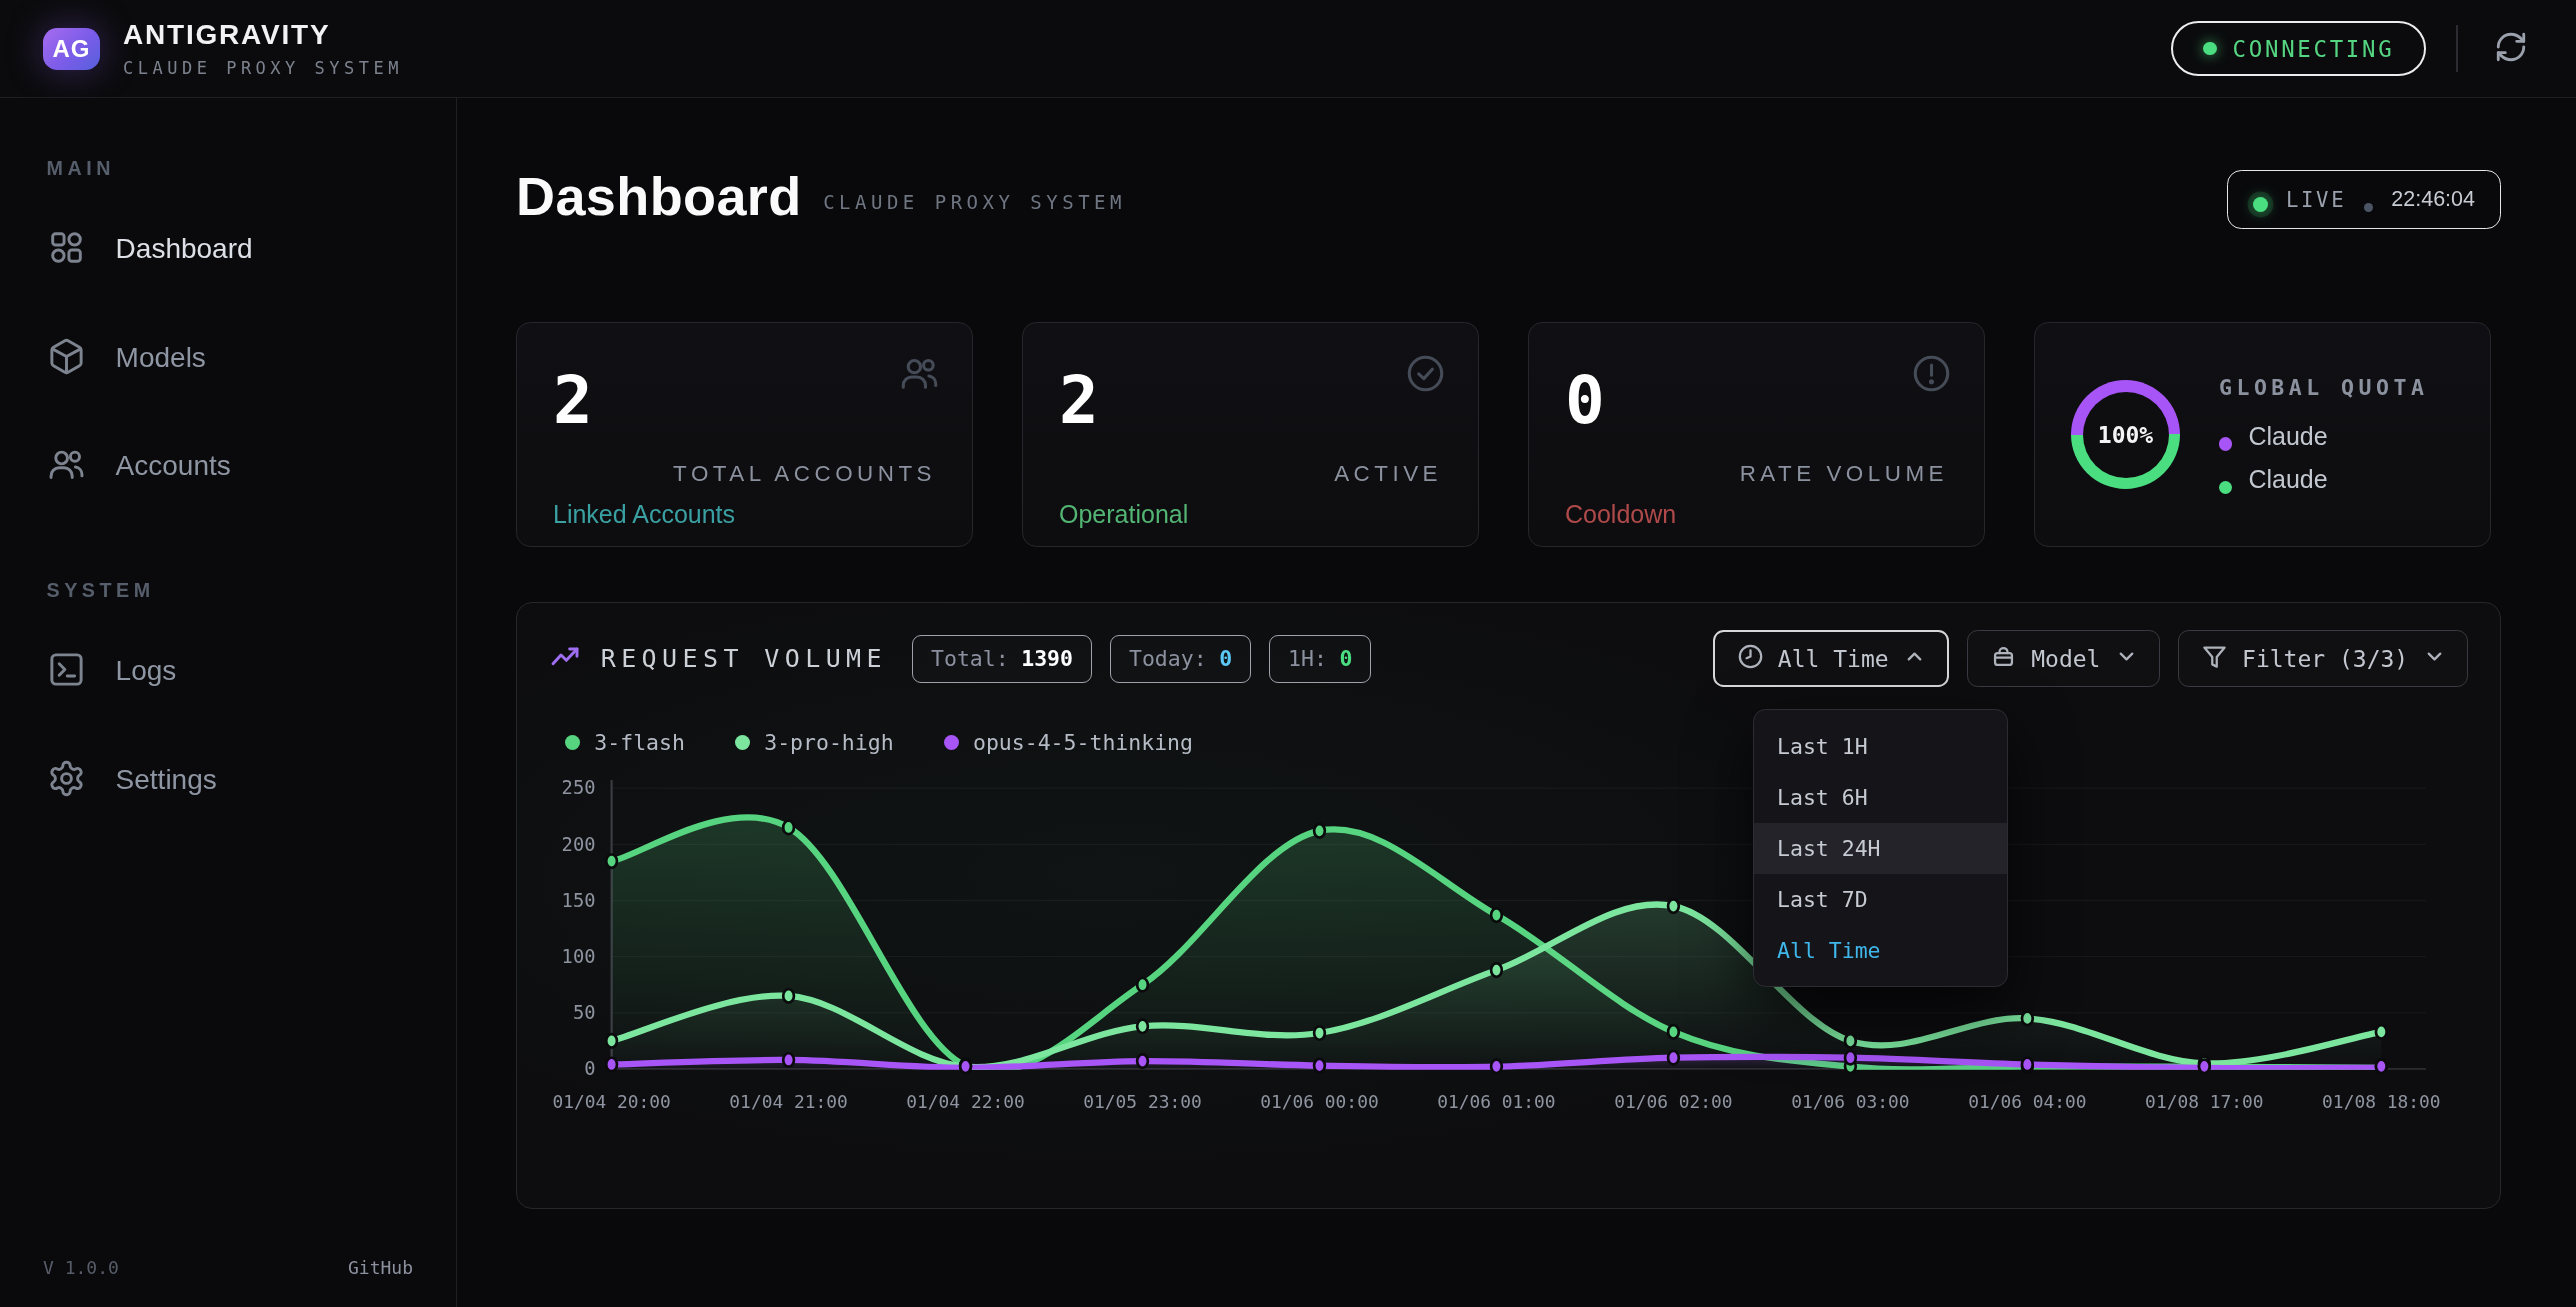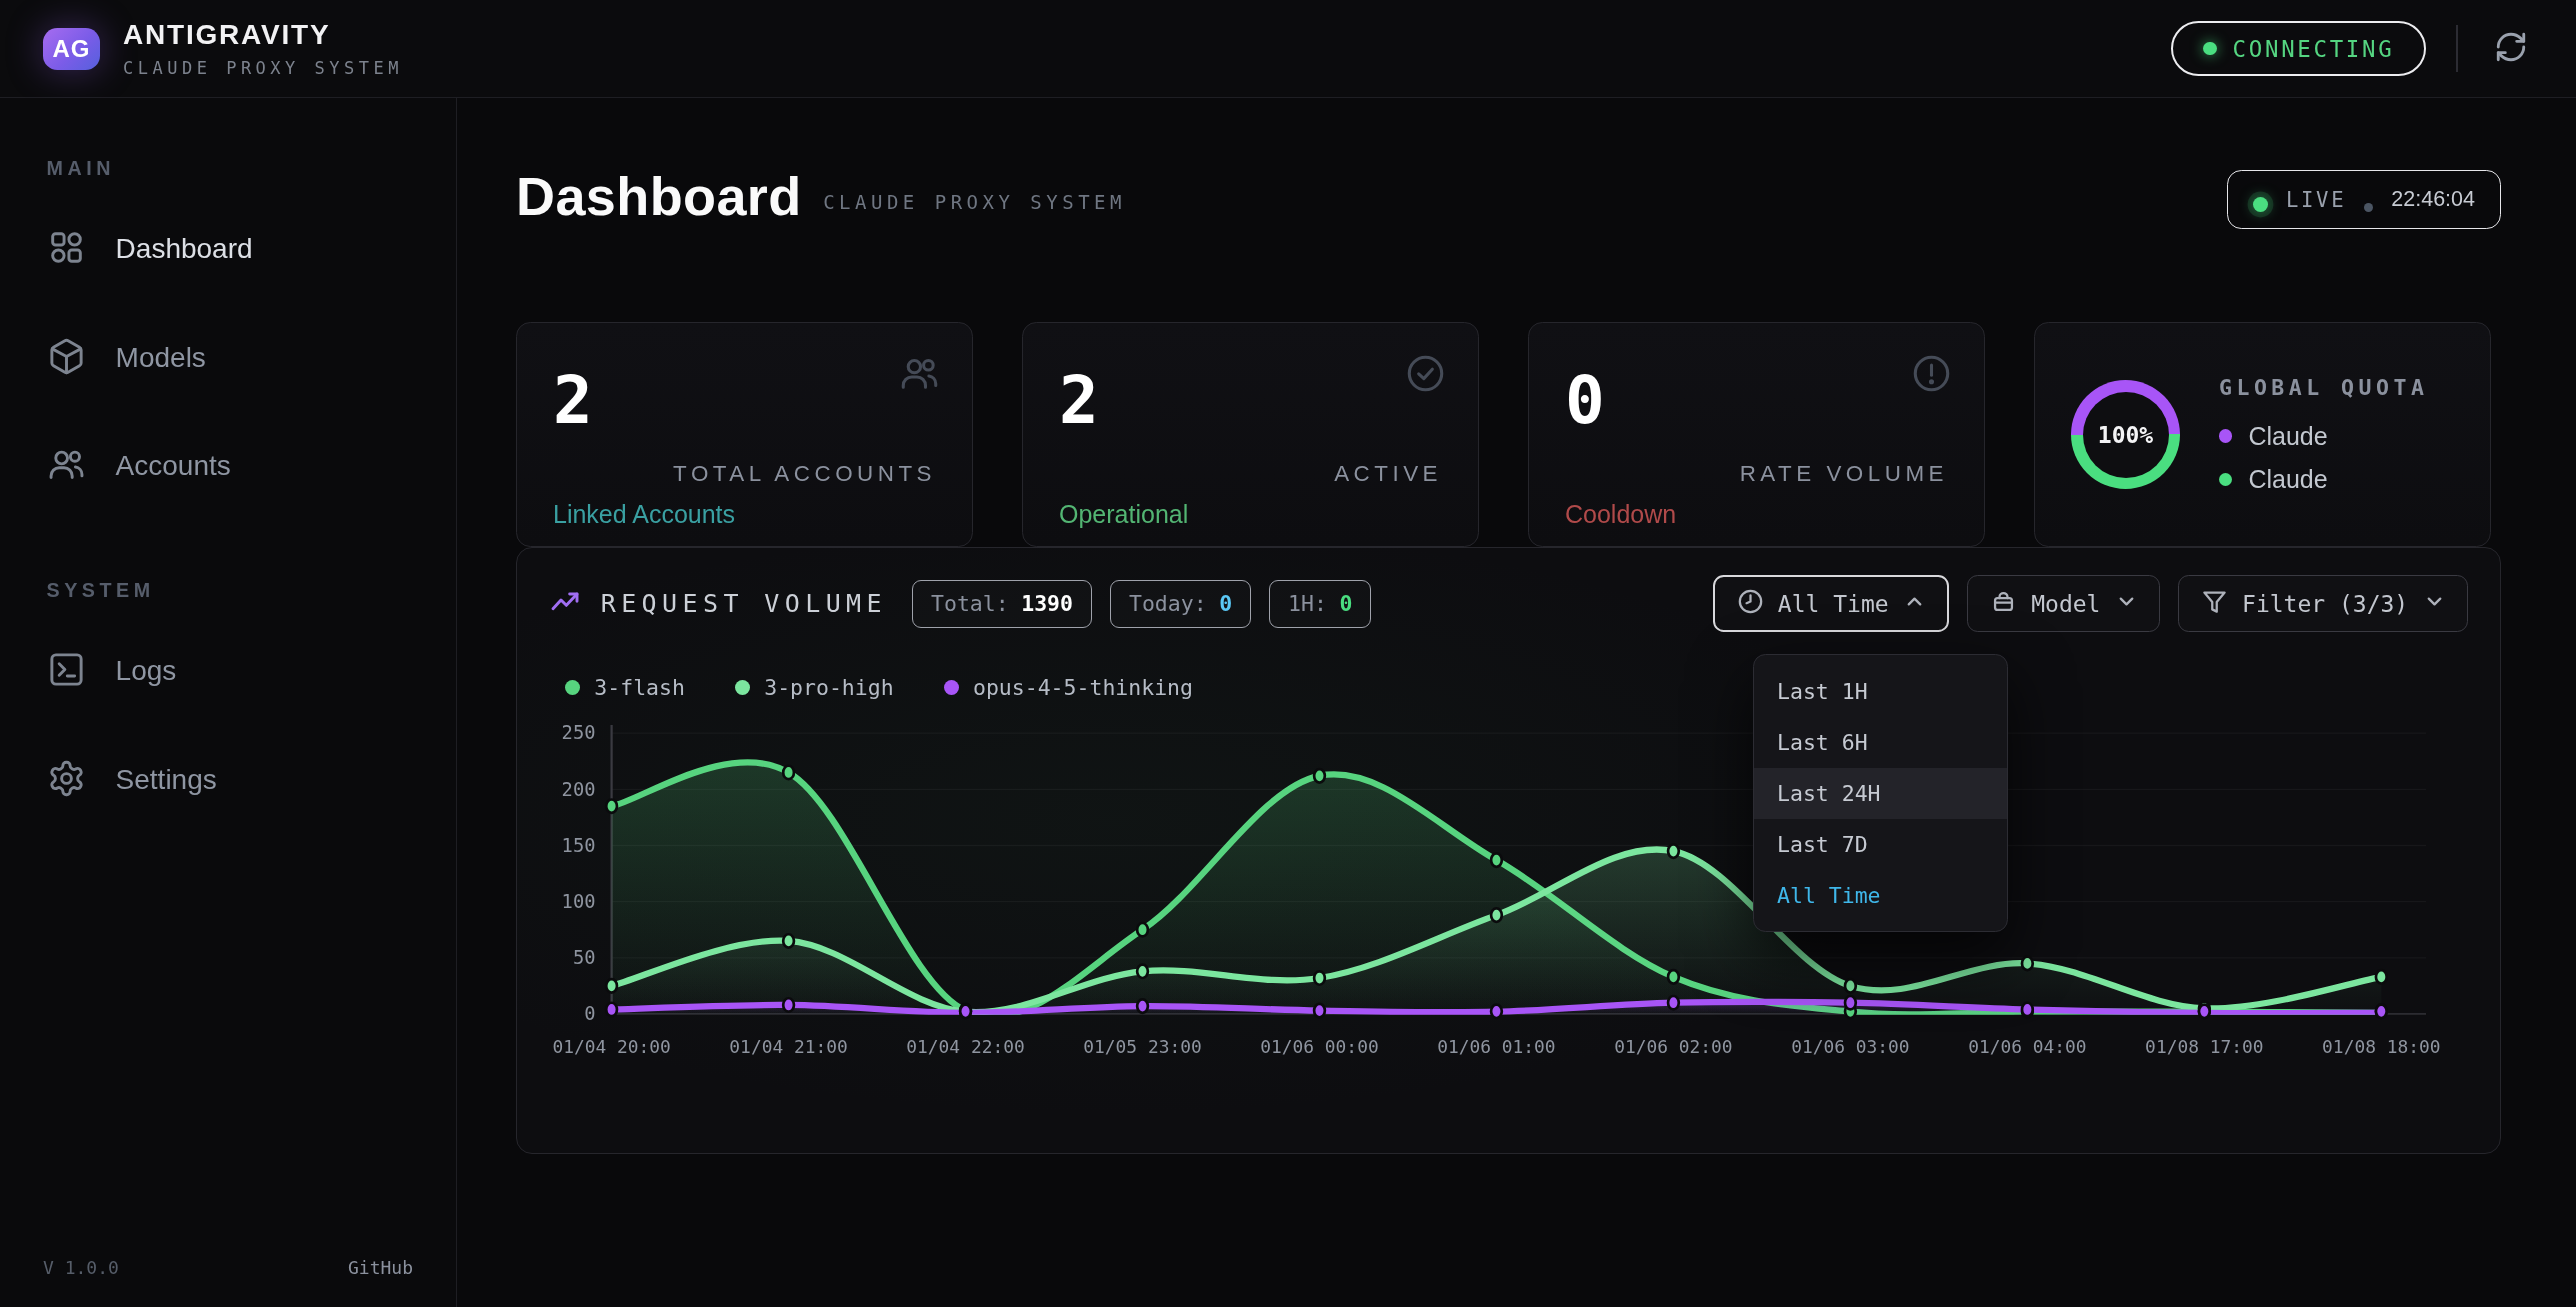--- a/index.html
+++ b/index.html
@@ -60,25 +60,25 @@
   .card .sub{margin-top:13px; font-size:25px;}
   .sub.teal{color:var(--teal);} .sub.green{color:var(--opgreen);} .sub.red{color:var(--red);}
   .card .corner-ic{position:absolute; top:30px; right:32px; color:#454b57;}
 
   .quota-card{display:flex; align-items:center; gap:39px;}
   .donut{width:109px; height:109px; border-radius:50%; background:conic-gradient(from -90deg,#a855f7 0% 50%,#4ade80 50% 100%); display:flex; align-items:center; justify-content:center; flex:0 0 109px;}
   .donut-hole{width:86px; height:86px; border-radius:50%; background:#0e0e11; display:flex; align-items:center; justify-content:center;}
   .donut-val{font-family:var(--mono); font-weight:700; font-size:23px; color:#f4f4f6;}
   .quota-right{display:flex; flex-direction:column; gap:14.3px;}
   .quota-title{font-family:var(--mono); font-size:21.5px; letter-spacing:4.5px; color:#8b919e; margin-bottom:7.2px;font-weight:bold;}
-  .quota-item{display:flex; align-items:center; gap:16px; font-size:25px; color:#c3c8d0;}
+  .quota-item{display:flex; align-items:flex-end; gap:16px; font-size:25px; color:#c3c8d0;}
   .qdot{width:13.4px; height:13.4px; border-radius:50%;}
 
   
-  .panel{height:607px; border:0.9px solid var(--border); border-radius:16px; background:
+  .panel{margin-top:55px; height:607px; border:0.9px solid var(--border); border-radius:16px; background:
       radial-gradient(60% 70% at 30% 45%, rgba(38,80,52,.10) 0%, rgba(0,0,0,0) 70%), #0d0d10;
       position:relative; padding:27px 32px 0 32px;}
   .panel-head{display:flex; align-items:center;}
   .vol-title{display:flex; align-items:center; gap:19.7px;}
   .vol-title .t{font-family:var(--mono); font-size:25px; letter-spacing:5.4px; color:#ccd0d7;}
   .chips{display:flex; gap:18px; margin-left:25px;}
   .chip{display:flex; gap:12.5px; align-items:center; border:1.3px solid #9fa2ab; border-radius:9px; padding:10.7px 18px; font-family:var(--mono); font-size:21.5px; color:#8b919e; background:rgba(255,255,255,.015);}
   .chip b{font-weight:700;}
   .chip .v-white{color:#fff;} .chip .v-cyan{color:#5bc8f5;} .chip .v-green{color:#4ade80;}
   .head-actions{margin-left:auto; display:flex; gap:18px;}

